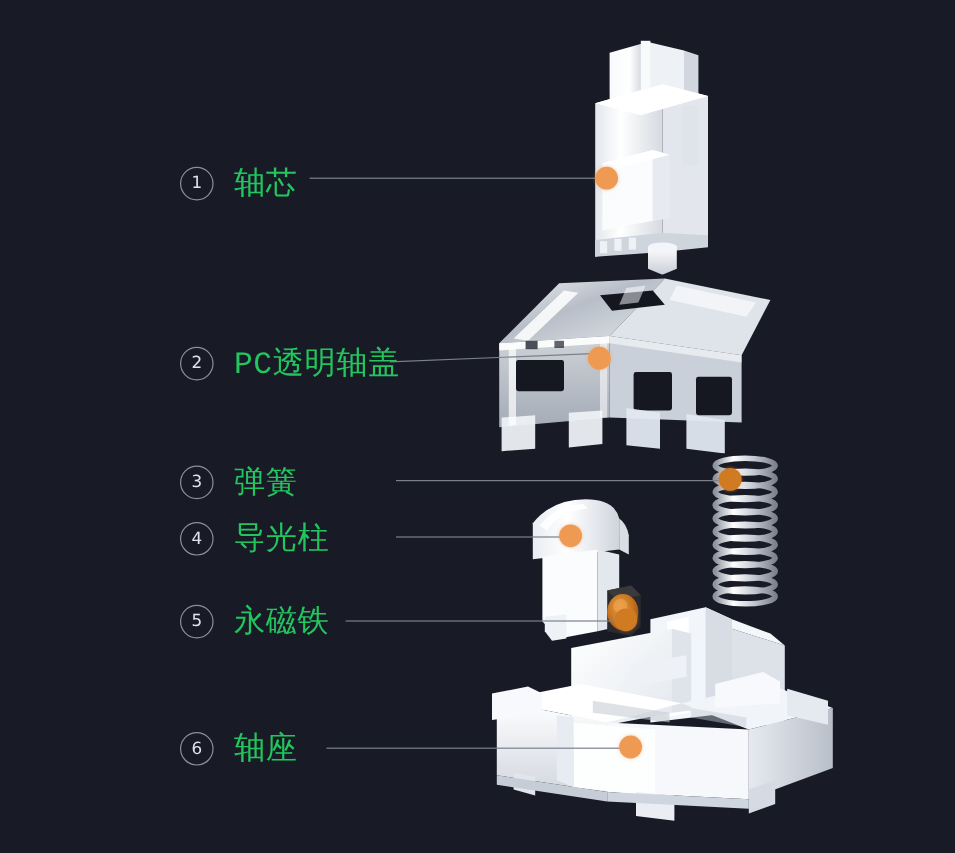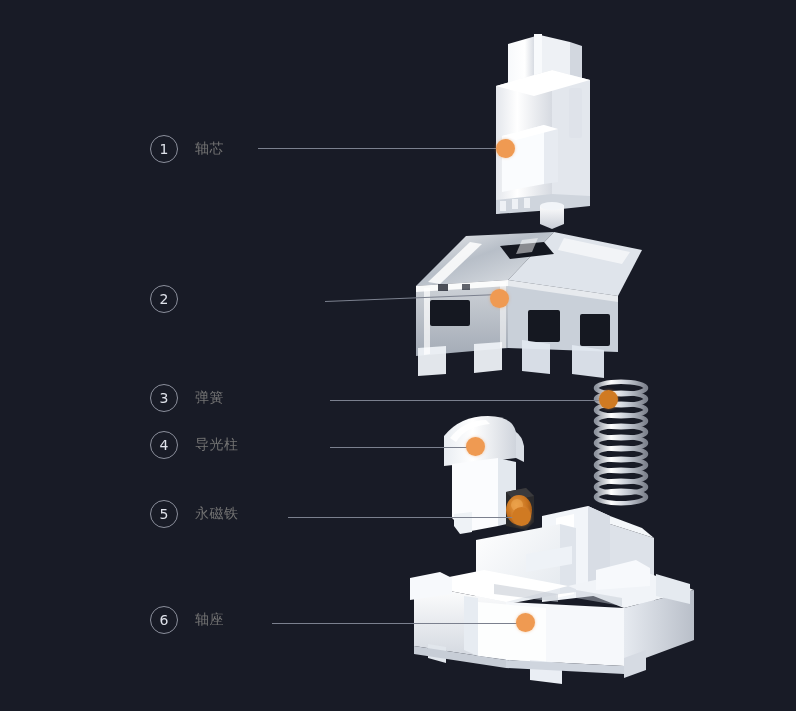--- a/index.html
+++ b/index.html
@@ -35,22 +35,22 @@
     line-height: 1;
     display: flex;
     align-items: center;
     justify-content: center;
     flex: 0 0 auto;
     background: transparent;
     letter-spacing: 0;
   }
   .callout-label {
     margin-left: 17px;
-    color: #737373;
-    font-size: 14px;
+    color: #22c55e;
+    font-size: 26px;
     letter-spacing: 0.5px;
     font-weight: 400;
     font-family: Liberation Mono, monospace;
   }
 
   
   .leader {
     position: absolute;
     height: 1.3px;
     background: #7b808e;
@@ -313,20 +313,21 @@
   <div class="dot dark" style="left:512px; top:507px;"></div>
   <div class="dot" style="left:516px; top:613px;"></div>
 
   <div class="callout" style="left:150px; top:135px;">
     <div class="badge">1</div>
     <div class="callout-label">轴芯</div>
   </div>
 
   <div class="callout" style="left:150px; top:285px;">
     <div class="badge">2</div>
+    <div class="callout-label">PC透明轴盖</div>
   </div>
 
   <div class="callout" style="left:150px; top:384px;">
     <div class="badge">3</div>
     <div class="callout-label">弹簧</div>
   </div>
 
   <div class="callout" style="left:150px; top:431px;">
     <div class="badge">4</div>
     <div class="callout-label">导光柱</div>

